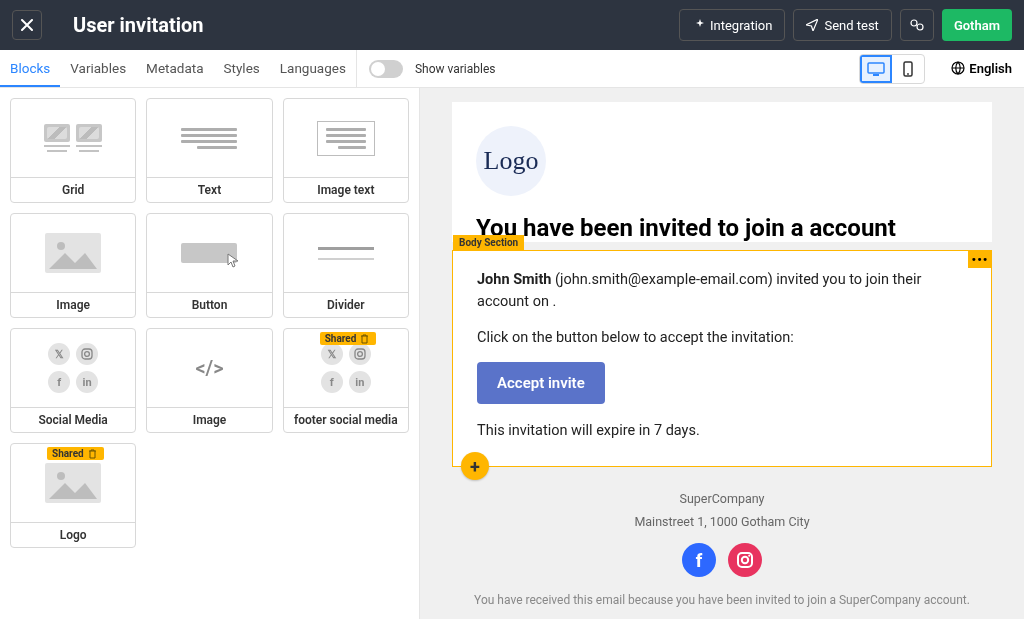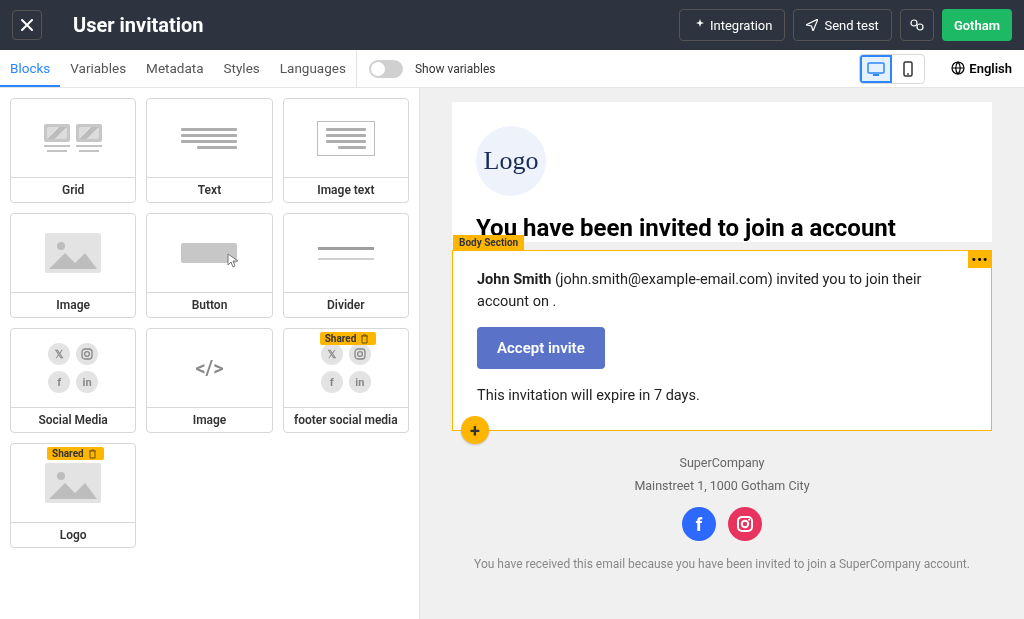--- a/index.html
+++ b/index.html
@@ -292,20 +292,21 @@
         <div class="email-h1">You have been invited to join a account</div>
       </div>
 
       <div class="body-section">
         <div class="body-section-tag">Body Section</div>
         <div class="body-section-more">•••</div>
         <div class="section-inner">
           <p>
             <strong>John Smith</strong><span> (john.smith@example-email.com) invited you to join their account on .</span>
           </p>
+          <p>Click on the button below to accept the invitation:</p>
           <div class="accept-btn">Accept invite</div>
           <p style="margin-bottom:0">This invitation will expire in 7 days.</p>
         </div>
         <div class="add-btn">+</div>
       </div>
 
       <div class="footer">
         <div class="company">SuperCompany</div>
         <div class="addr">Mainstreet 1, 1000 Gotham City</div>
         <div class="social-row">

